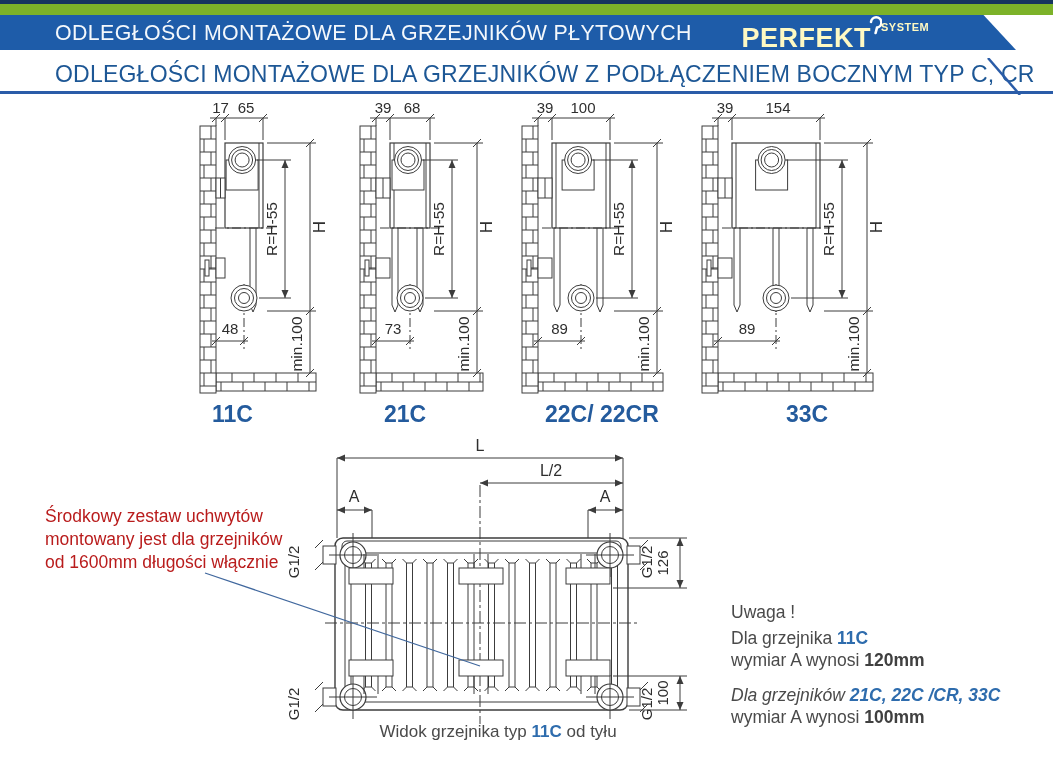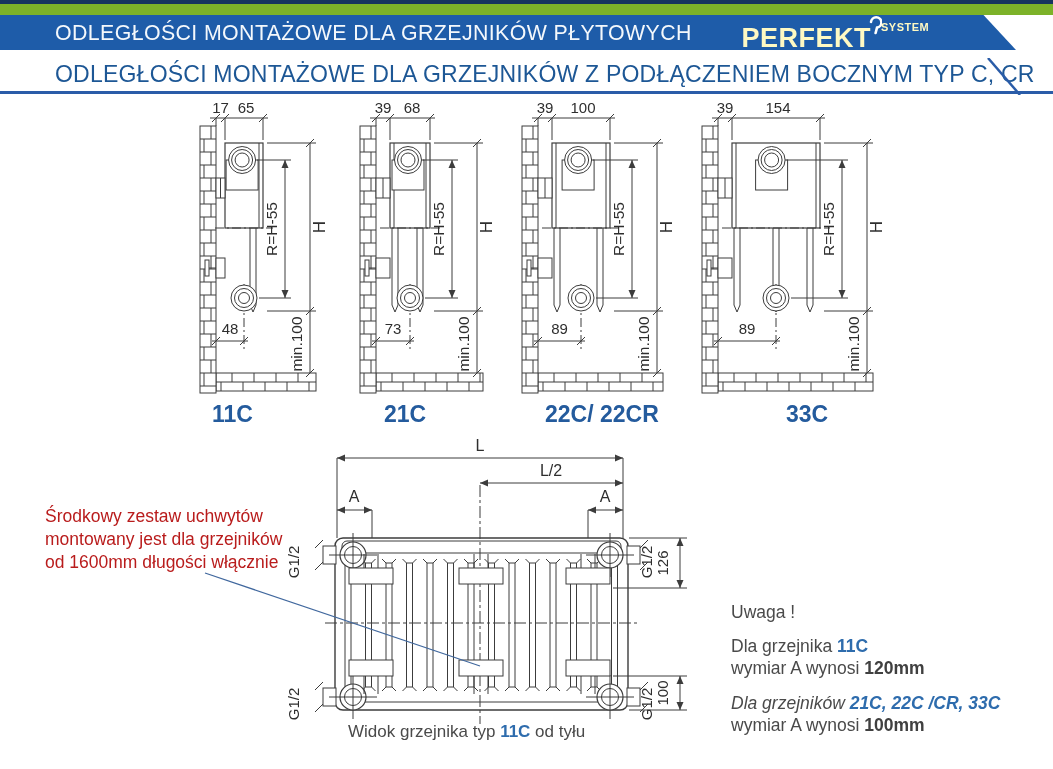--- a/index.html
+++ b/index.html
@@ -24,25 +24,25 @@
         transform:scaleX(.96);transform-origin:left center;}
   .subtitle-slant{position:absolute;top:58px;left:953px;}
   
   .sidediag{position:absolute;top:98px;}
   .diag-label{position:absolute;top:401px;font-size:23px;font-weight:bold;color:#245b9d;white-space:nowrap;}
   .rearview{position:absolute;left:283px;top:432px;}
   .pointer-overlay{position:absolute;left:198px;top:566px;}
   
   .note-left{position:absolute;left:45px;top:505px;width:260px;font-size:17.5px;line-height:23px;color:#b91c1c;}
   .note-right{position:absolute;left:731px;top:601px;font-size:17.5px;line-height:22px;color:#4a4a4a;}
-  .note-right .nr-title{margin-bottom:12px;}
+  .note-right .nr-title{margin-bottom:4px;}
   .note-right .grp2{margin-top:13px;font-style:italic;}
   .blue-type{color:#2e6cad;font-weight:600;}
   .bold-val{color:#404040;font-weight:700;}
-  .caption{position:absolute;left:348px;top:722px;width:300px;
+  .caption{position:absolute;left:348px;top:722px;width:300px;text-align:center;
         font-size:17px;color:#4a4a4a;white-space:nowrap;}
   svg text{font-family:"Liberation Sans",sans-serif;}
 </style>
 </head>
 <body>
 
 <div class="page">
 
   <div class="navy-strip"></div>
   <div class="green-strip"></div>

